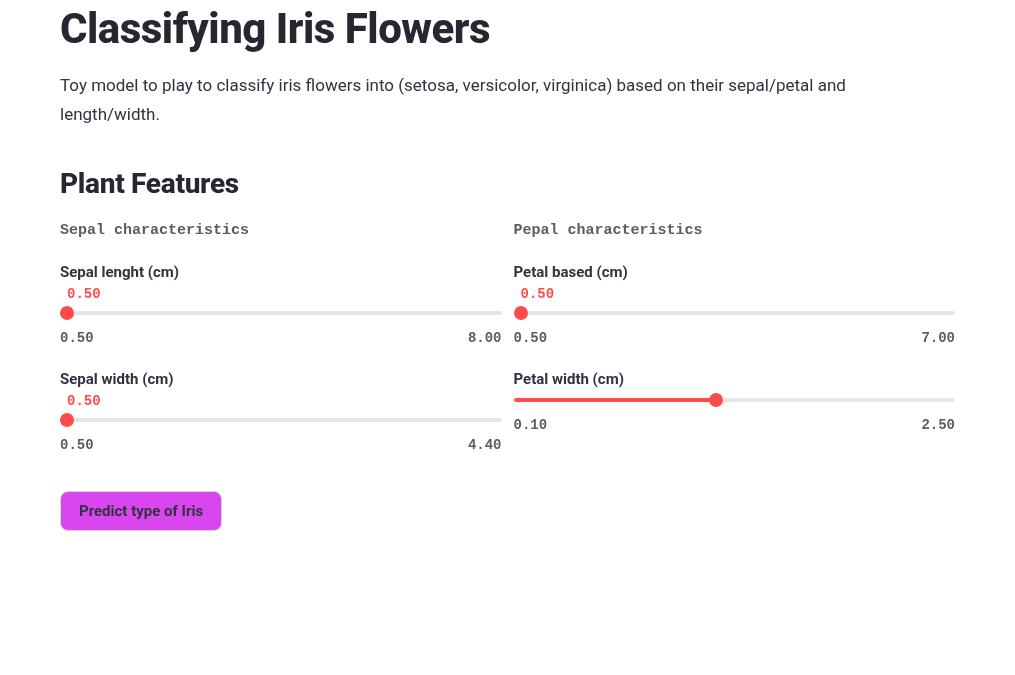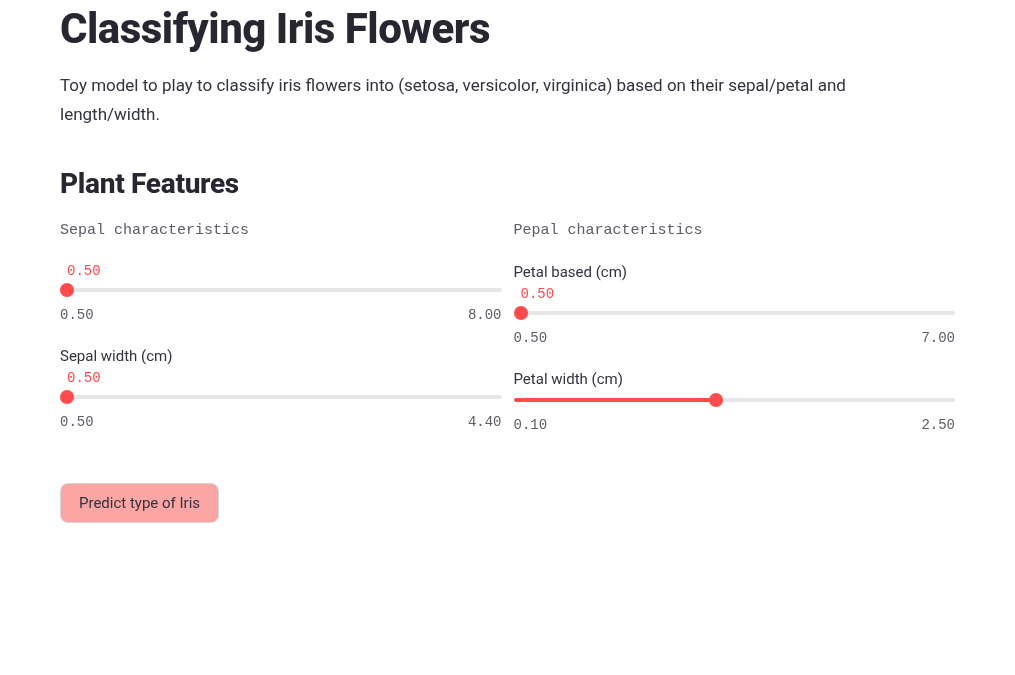--- a/index.html
+++ b/index.html
@@ -30,20 +30,21 @@
     h2 {
       font-size: 28px;
       font-weight: 800;
       color: #262730;
       margin-bottom: 22px;
       letter-spacing: -0.3px;
     }
     .cols {
       display: flex;
       gap: 12px;
+      font-weight: bold;
     }
     .col {
       flex: 1;
       min-width: 0;
     }
     .group-label {
       font-family: "SFMono-Regular", Menlo, Consolas, "Liberation Mono", monospace;
       font-size: 15px;
       color: #5c5c66;
       margin-bottom: 24px;
@@ -105,46 +106,48 @@
     }
     .minmax {
       display: flex;
       justify-content: space-between;
       font-family: "SFMono-Regular", Menlo, Consolas, "Liberation Mono", monospace;
       font-size: 14px;
       color: #5c5c66;
       margin-top: 10px;
     }
     .btn {
-      margin-top: 26px;
+      margin-top: 14px;
       padding: 10px 18px;
       font-size: 15px;
       color: #31333f;
-      background: #fca5a5;
+      background: #d946ef;
       border: 1px solid #d5d6d8;
       border-radius: 8px;
       cursor: pointer;
       font-family: inherit;
+      font-weight: bold;
     }
   </style>
 </head>
 <body>
 
 <div class="app">
   <h1>Classifying Iris Flowers</h1>
   <p class="desc">Toy model to play to classify iris flowers into (setosa, versicolor, virginica) based on their sepal/petal and length/width.</p>
 
   <h2>Plant Features</h2>
 
   <div class="cols">
 
     <div class="col">
       <div class="group-label">Sepal characteristics</div>
 
       <div class="field">
+        <div class="field-label">Sepal lenght (cm)</div>
         <div class="field-value left">
             <span>0.50</span>
           </div>
         <div class="slider-wrap">
           <div class="track"></div>
           <div class="fill" style="width: 0%;"></div>
           <div class="thumb" style="left: calc(0% + 7px);"></div>
         </div>
         <div class="minmax">
           <span>0.50</span>

